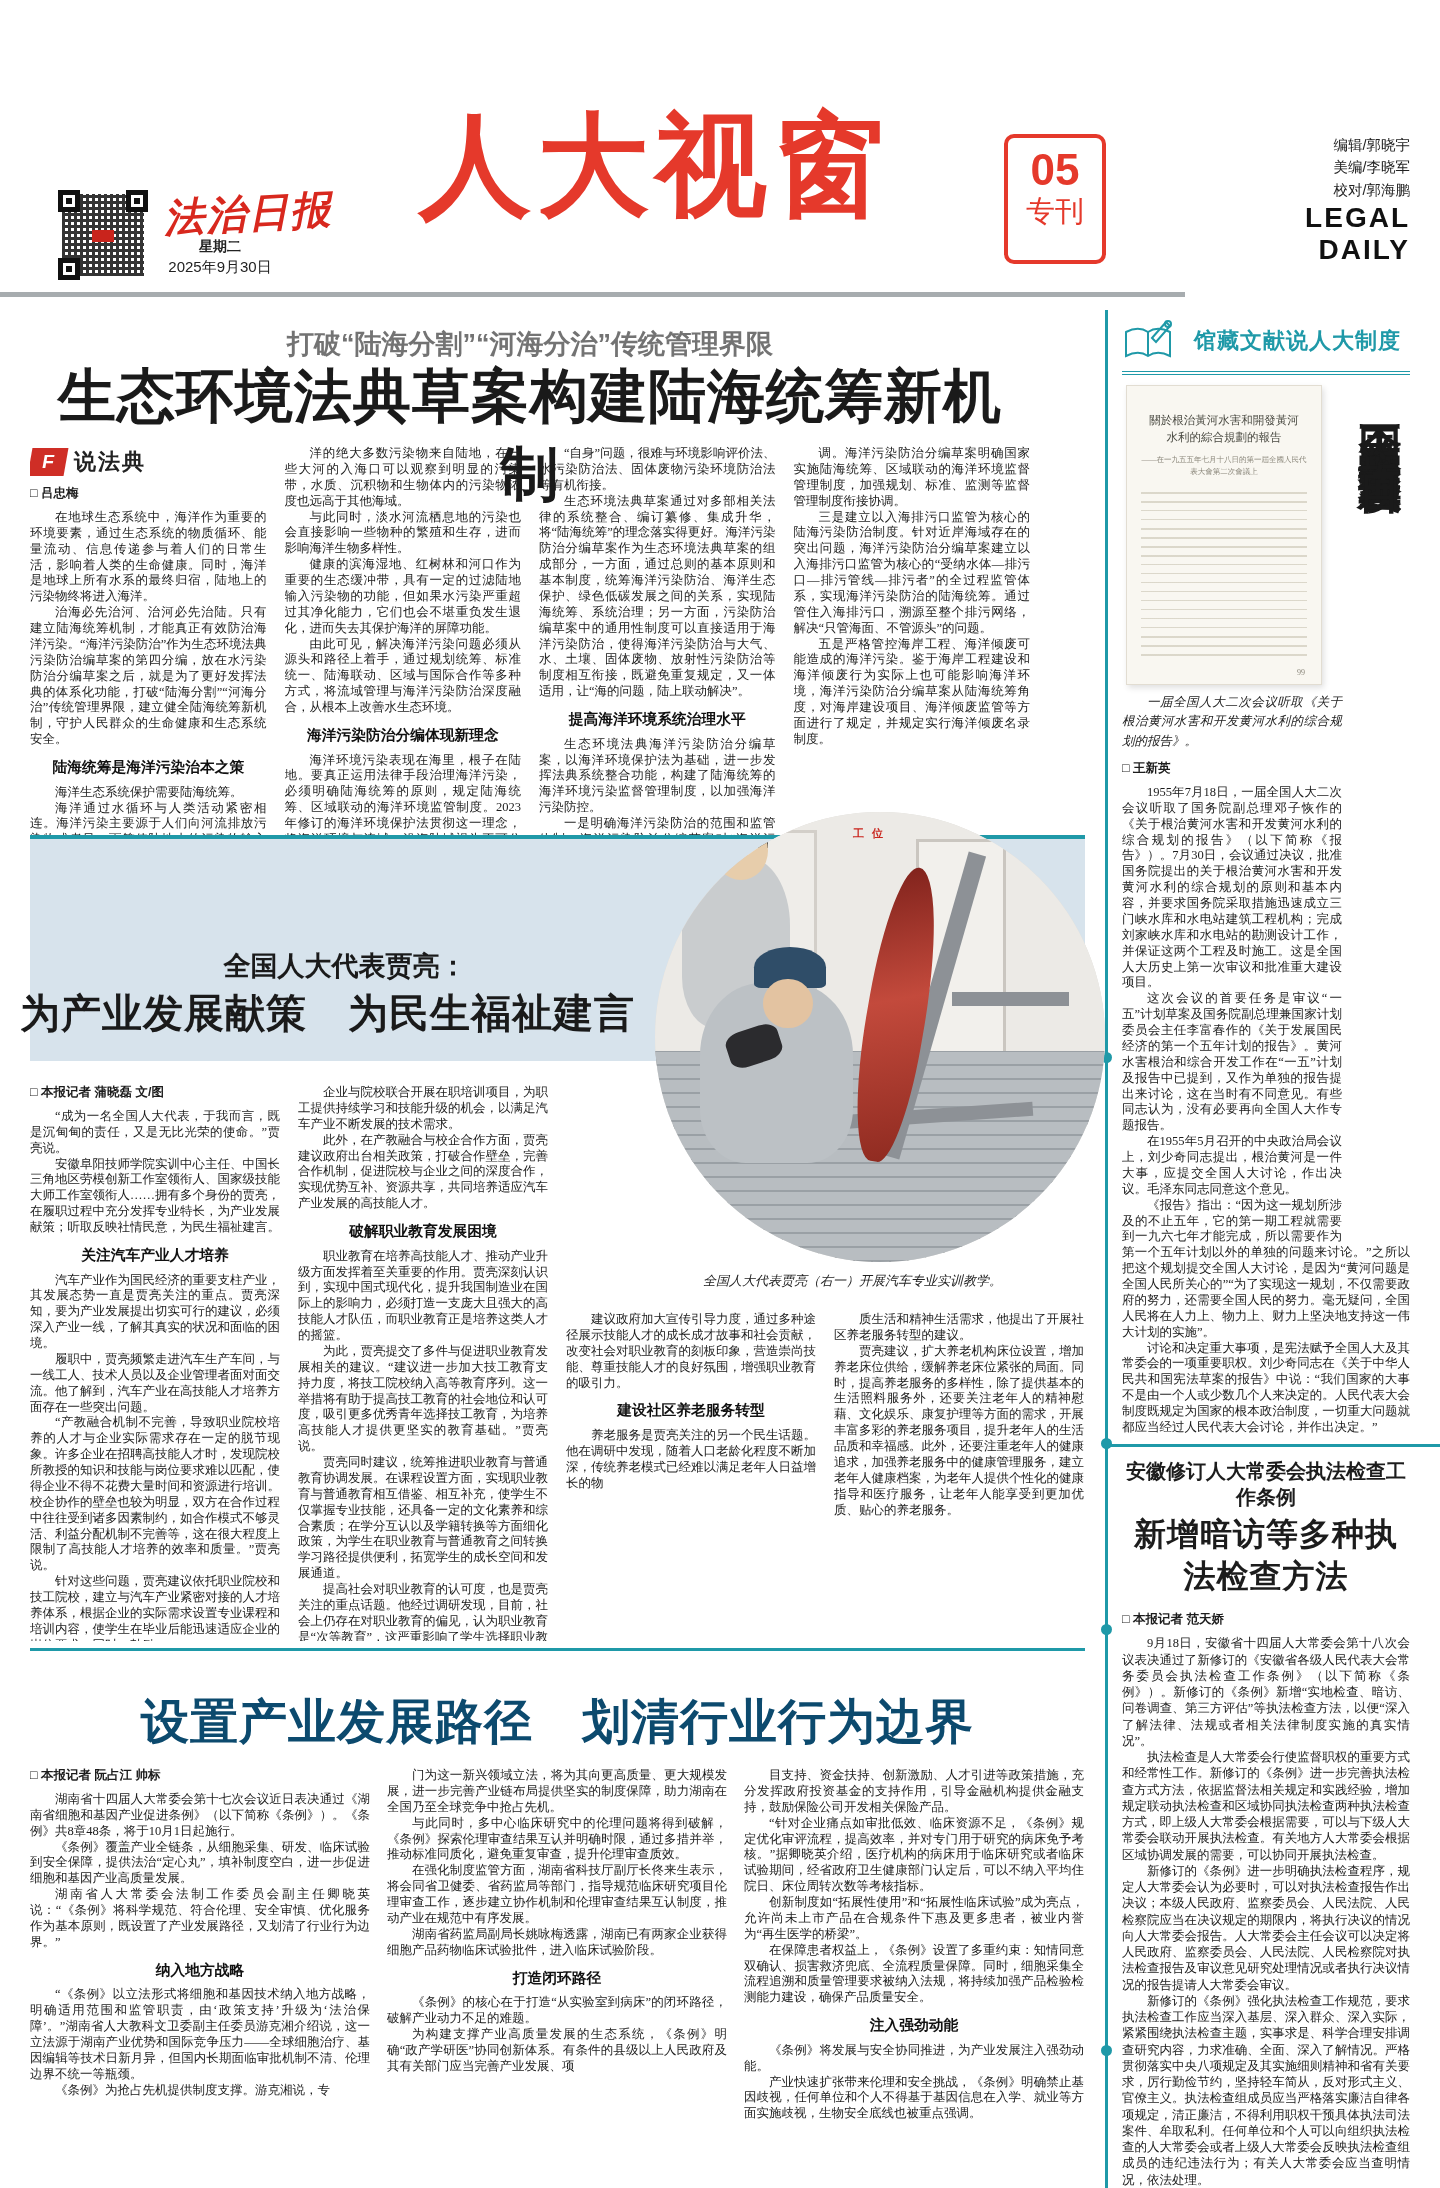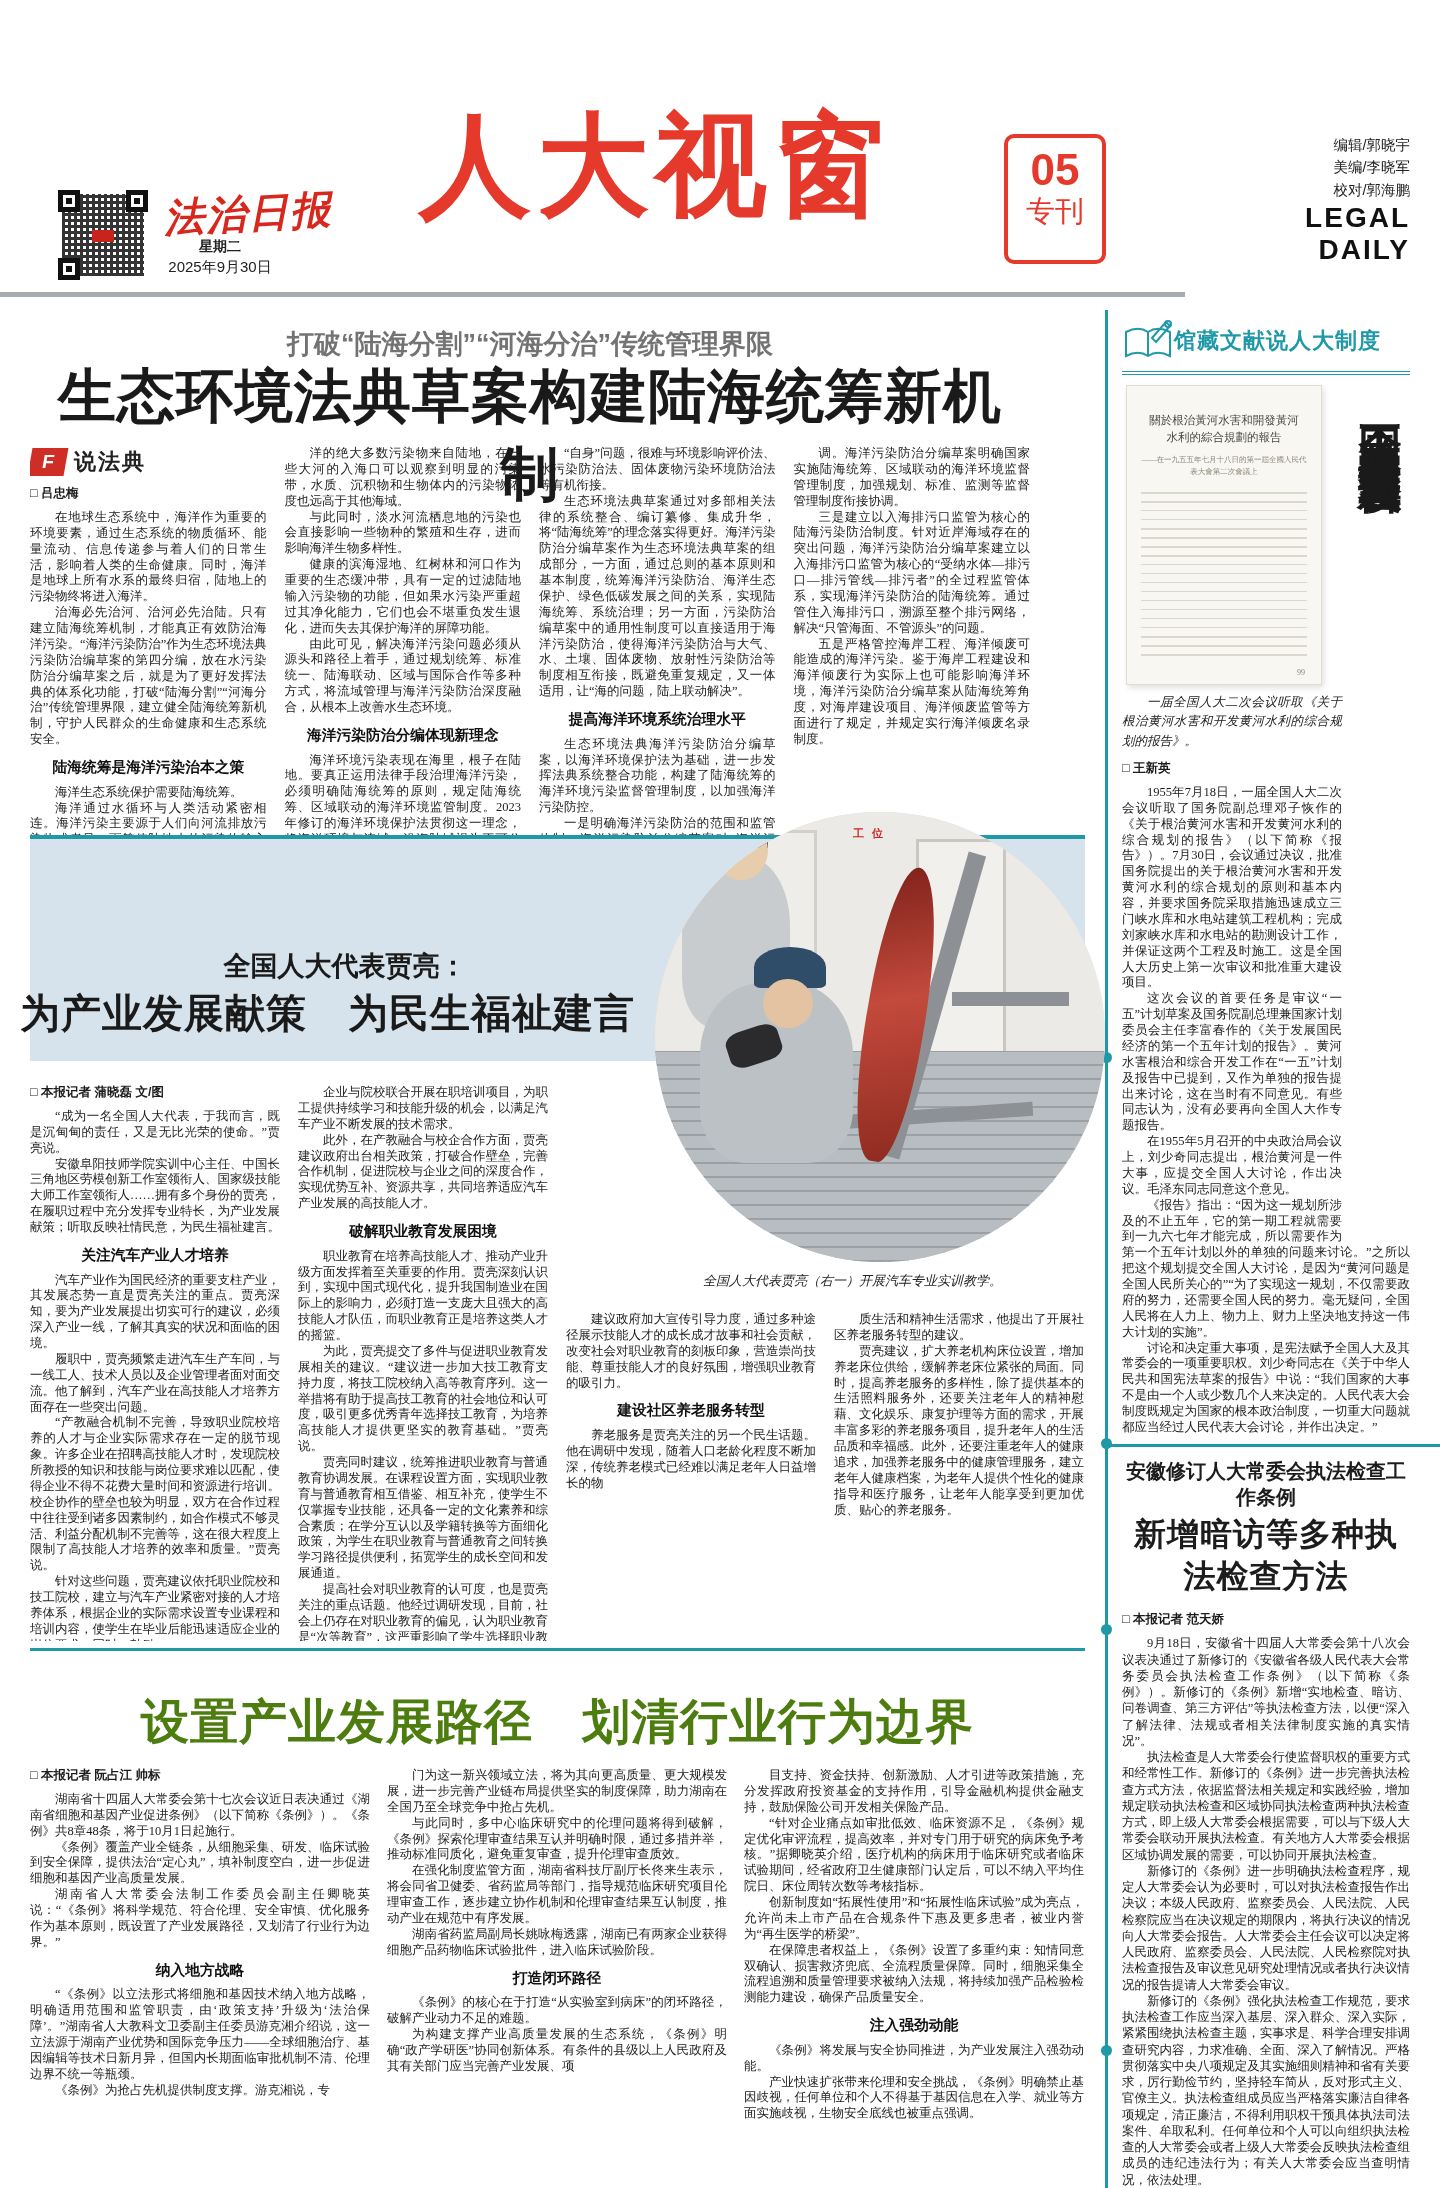--- a/index.html
+++ b/index.html
@@ -56,21 +56,21 @@
 
   
   .v-divider{position:absolute;left:1105px;top:310px;width:3px;height:1878px;background:#1f99a8;}
   .dot{position:absolute;width:11px;height:11px;border-radius:50%;background:#1f99a8;left:1101px;}
   .h-divider-side{position:absolute;left:1105px;top:1444px;width:335px;height:3px;background:#1f99a8;}
   .h-divider-mid{position:absolute;left:30px;top:1648px;width:1055px;height:3px;background:#1f99a8;}
 
   
   .sidebar{position:absolute;left:1122px;top:318px;width:288px;height:1118px;overflow:hidden;
      font-size:12.5px;line-height:1.27;}
-  .lib-badge{display:flex;align-items:center;gap:0;padding-bottom:6px;margin-bottom:6px;
+  .lib-badge{display:flex;align-items:center;gap:20px;padding-bottom:6px;margin-bottom:6px;
      border-bottom:4px double #1f99a8;}
   .lib-badge-label{font-family:"Liberation Sans",sans-serif;font-size:22px;font-weight:bold;color:#1f99a8;letter-spacing:1px;}
   .vert-headline{float:right;writing-mode:vertical-rl;text-orientation:upright;height:832px;
      margin:10px 0 8px 10px;font-family:"Liberation Sans",sans-serif;font-size:43px;font-weight:900;
      letter-spacing:3px;line-height:1.35;color:#1a1a1a;}
   .doc-scan{width:196px;height:300px;margin:10px 0 8px 4px;background:#f9f7f1;border:1px solid #e2ddd2;
      box-shadow:2px 3px 6px rgba(0,0,0,.12);padding:26px 14px 10px;position:relative;}
   .doc-title{text-align:center;font-size:11.5px;color:#4a4a42;line-height:1.5;}
   .doc-sub{text-align:center;font-size:7.5px;color:#8c887c;margin-top:8px;line-height:1.6;}
   .doc-lines{margin-top:14px;height:170px;
@@ -114,21 +114,21 @@
   .dep-col{position:absolute;width:250px;font-size:12.5px;line-height:1.27;overflow:hidden;}
   #dep-c1{left:30px;top:1085px;height:556px;}
   #dep-c2{left:298px;top:1085px;height:556px;}
   #dep-c3{left:566px;top:1312px;height:330px;}
   #dep-c4{left:834px;top:1312px;height:330px;}
 
   
   .hun-overline{position:absolute;left:30px;top:1660px;width:1055px;text-align:center;
      font-family:"Liberation Sans",sans-serif;font-size:25px;font-weight:bold;color:#1a1a1a;}
   .hun-headline{position:absolute;left:30px;top:1690px;width:1055px;text-align:center;
-     font-family:"Liberation Sans",sans-serif;font-size:48px;font-weight:900;letter-spacing:1px;color:#4d7c0f;}
+     font-family:"Liberation Sans",sans-serif;font-size:48px;font-weight:900;letter-spacing:1px;color:#0c4a6e;}
   .hun-col{position:absolute;top:1768px;width:340px;height:420px;font-size:12.5px;line-height:1.27;overflow:hidden;}
   #hun-c1{left:30px;} #hun-c2{left:387px;} #hun-c3{left:744px;}
 
   
   .anhui{position:absolute;left:1122px;top:1458px;width:288px;height:730px;overflow:hidden;
      font-size:12.5px;line-height:1.3;}
   .an-overline{text-align:center;font-family:"Liberation Sans",sans-serif;font-size:20px;font-weight:bold;margin:0 0 4px;}
   .an-headline{text-align:center;font-family:"Liberation Sans",sans-serif;font-size:32px;font-weight:900;
      margin:0 0 14px;letter-spacing:1px;}
 </style>

